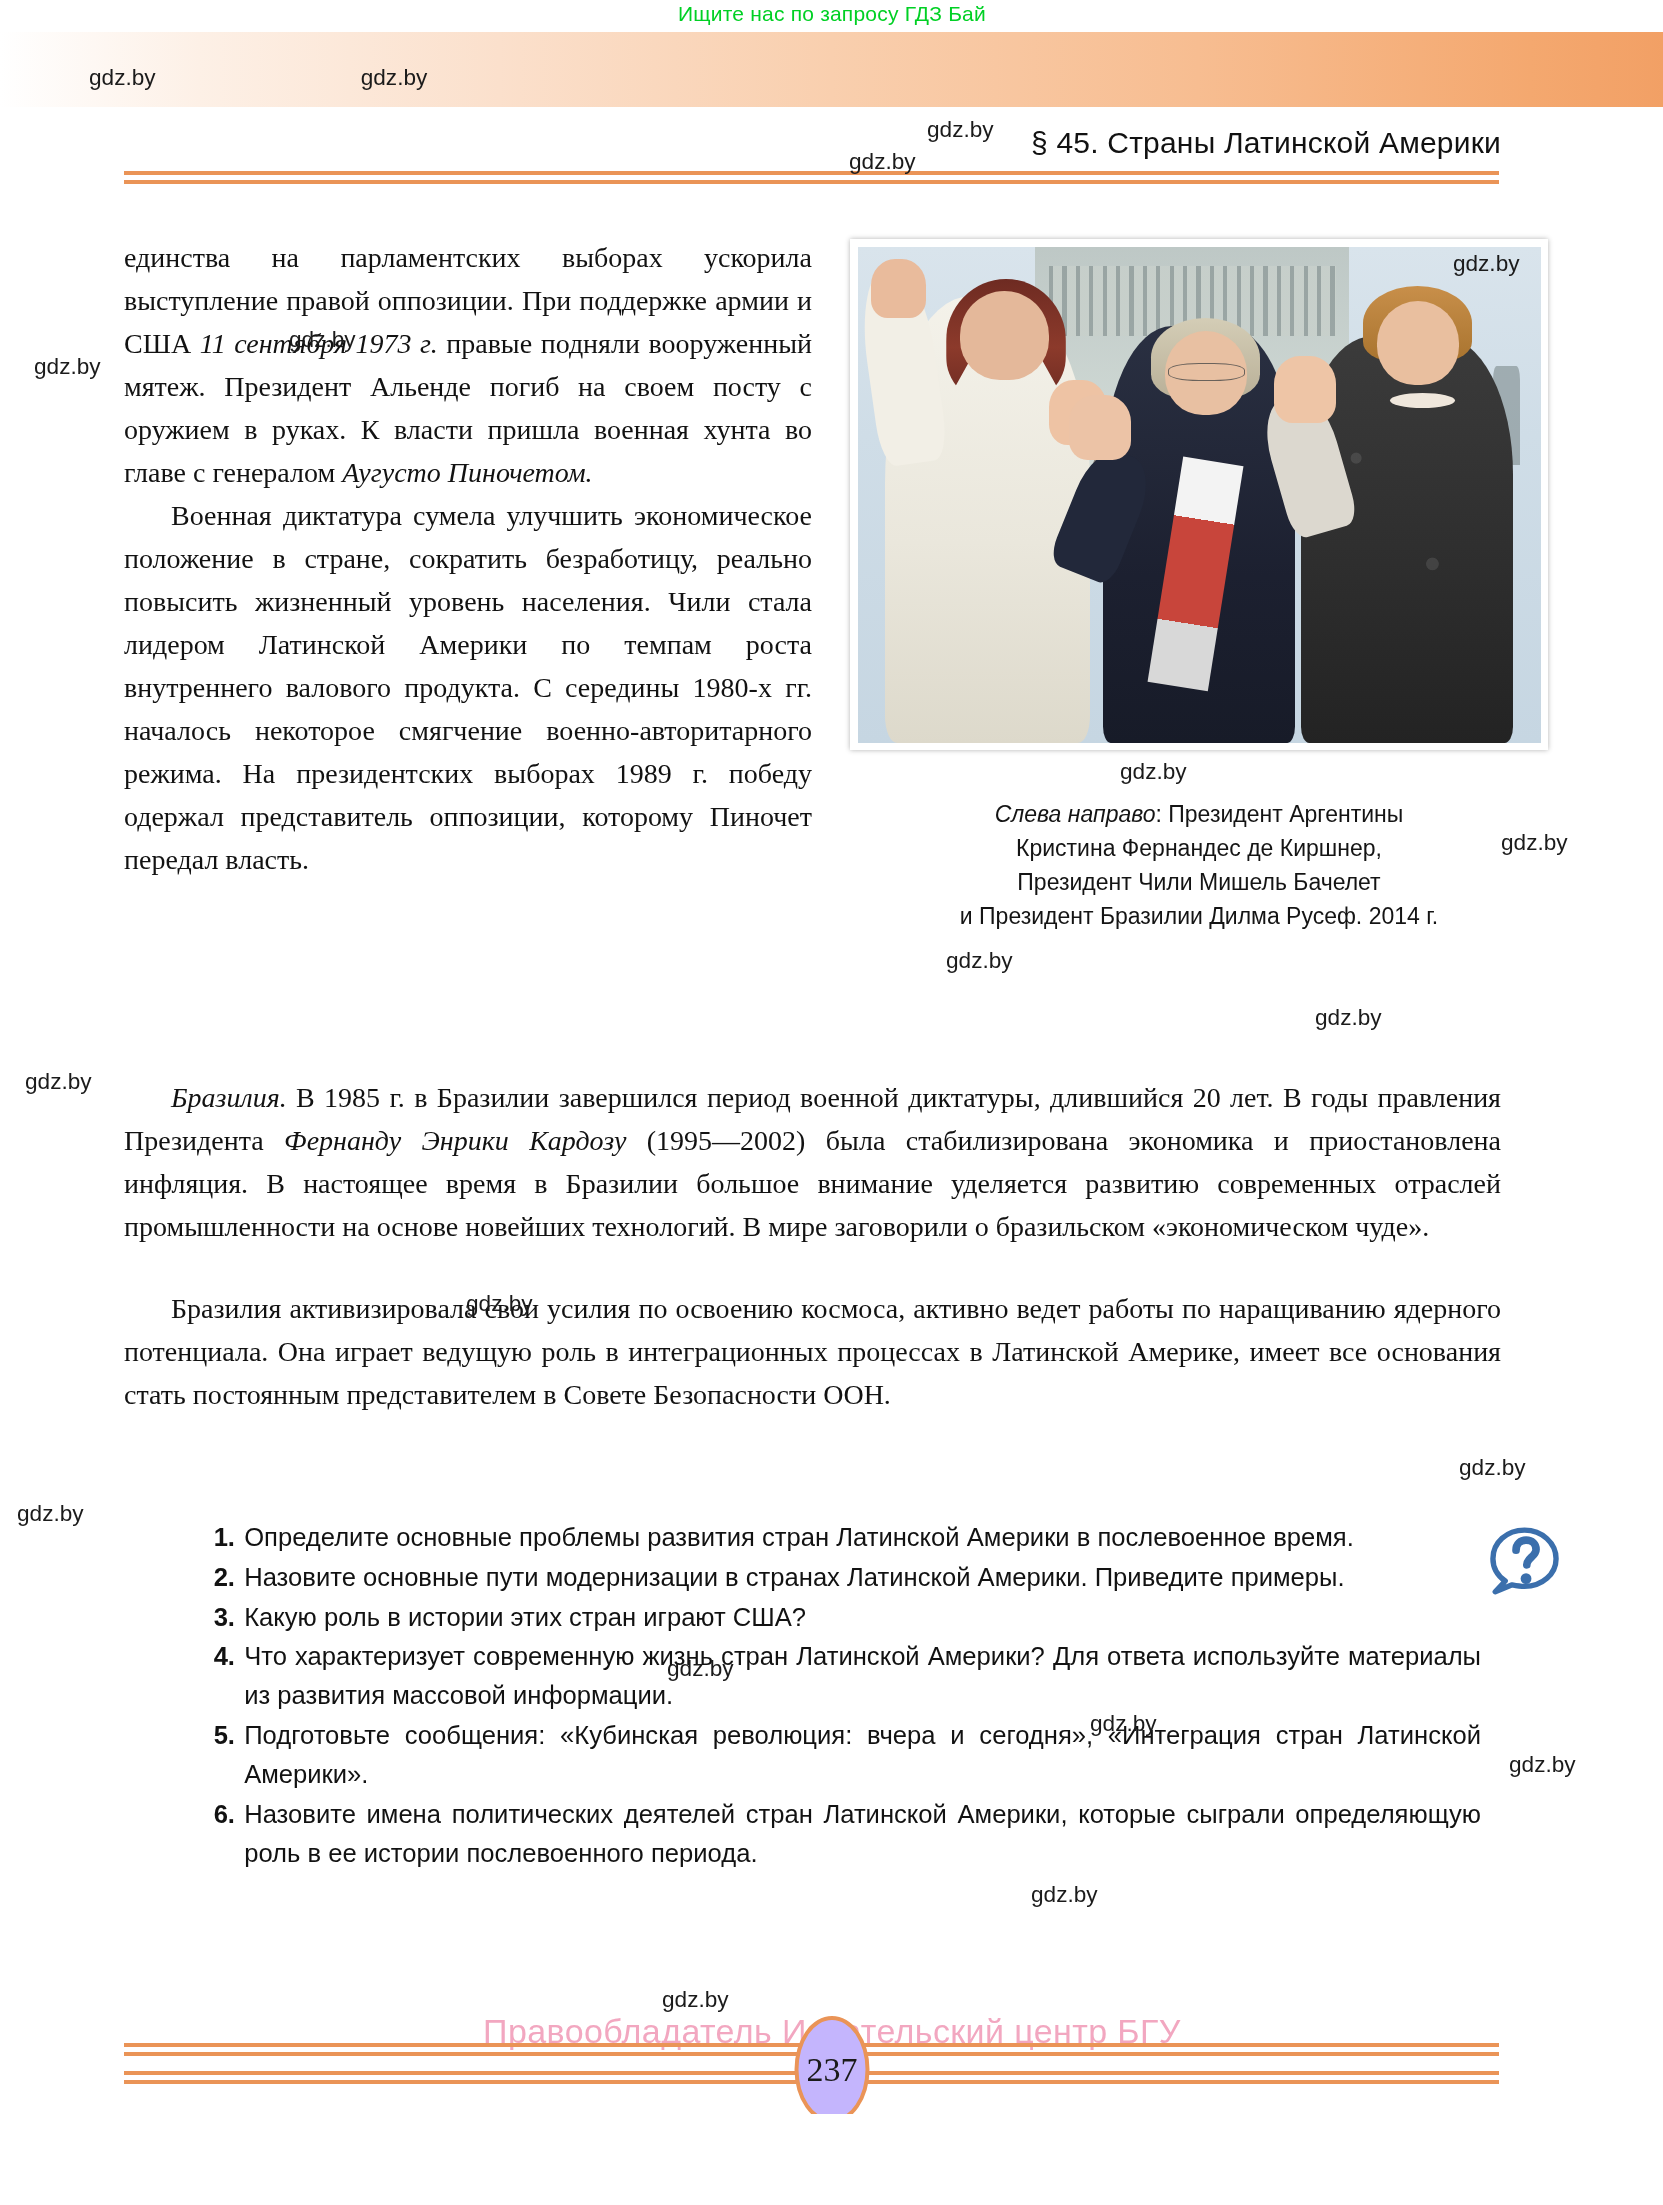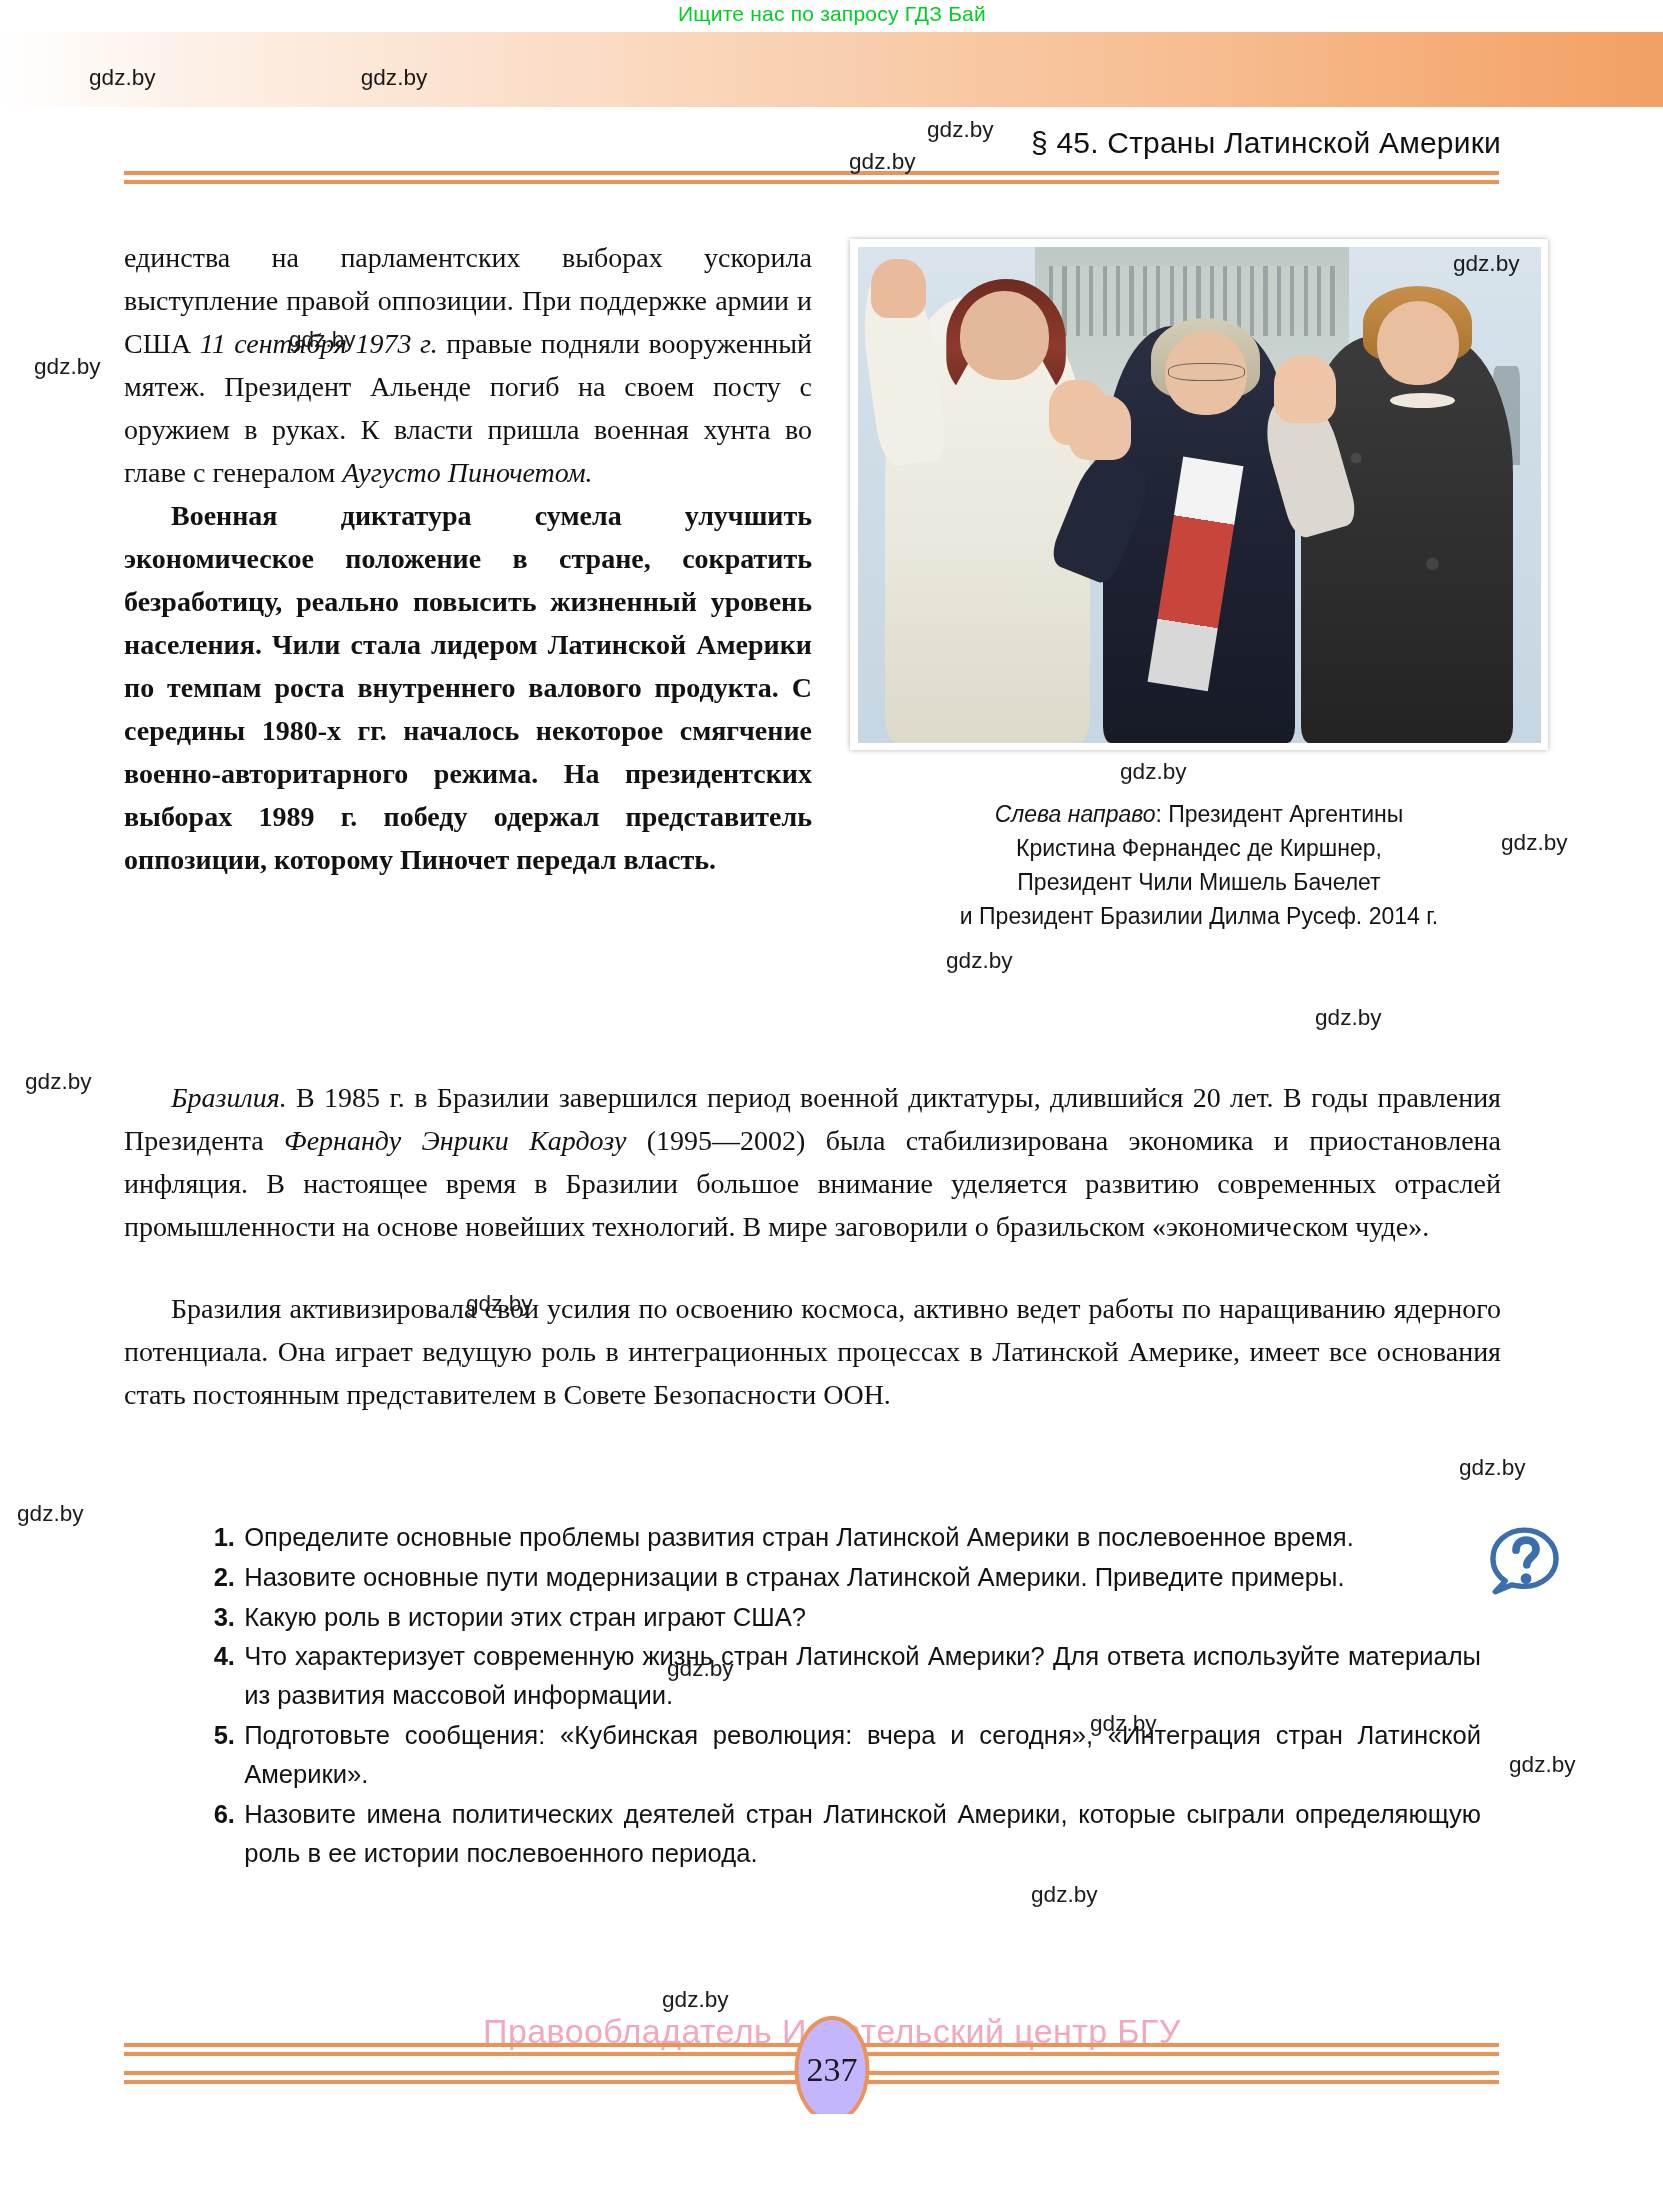--- a/index.html
+++ b/index.html
@@ -97,21 +97,21 @@
     top: 236px;
     left: 124px;
     width: 688px;
     font-size: 28px;
     line-height: 43px;
     text-align: justify;
     color: #121212;
     hyphens: manual;
   }
   .col-left p { margin: 0; }
-  .col-left p.indent { text-indent: 47px; font-weight: bold; }
+  .col-left p.indent { text-indent: 47px; }
   .col-left i { font-style: italic; }
 
   
   .figure {
     position: absolute;
     top: 239px;
     left: 850px;
     width: 698px;
   }
   .photo-frame {

